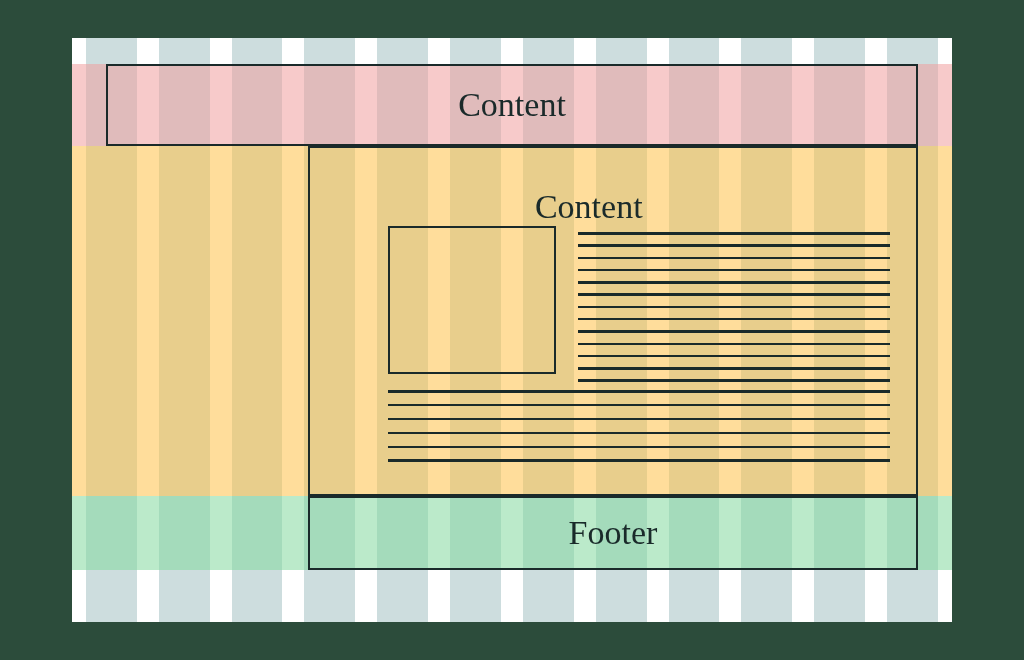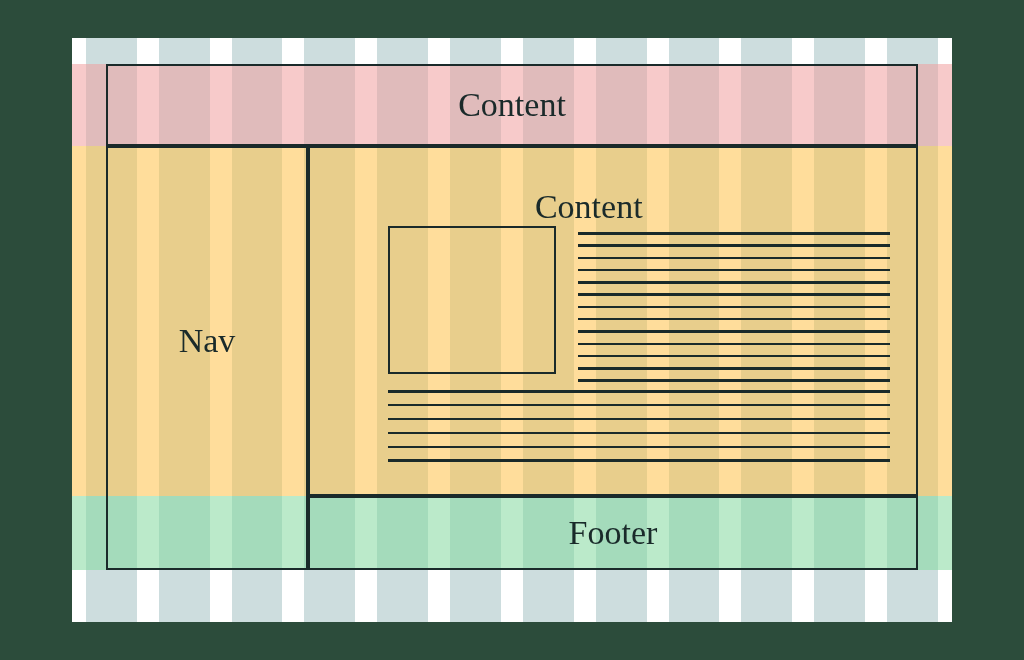--- a/index.html
+++ b/index.html
@@ -123,23 +123,20 @@
     <div class="row-body"></div>
     <div class="row-footer"></div>
     <div class="row-pad" style="flex:1"></div>
   </div>
 
   <div class="regions">
     <div class="region header-region">
       <span class="label">Content</span>
     </div>
 
-    <div class="region nav-region">
-      <span class="label">Nav</span>
-    </div>
 
     <div class="region content-region">
       <span class="label">Content</span>
       <div class="wire">
         <div class="wire-box"></div>
         <div class="wire-lines-right">
           <div></div>
             <div></div>
             <div></div>
             <div></div>

